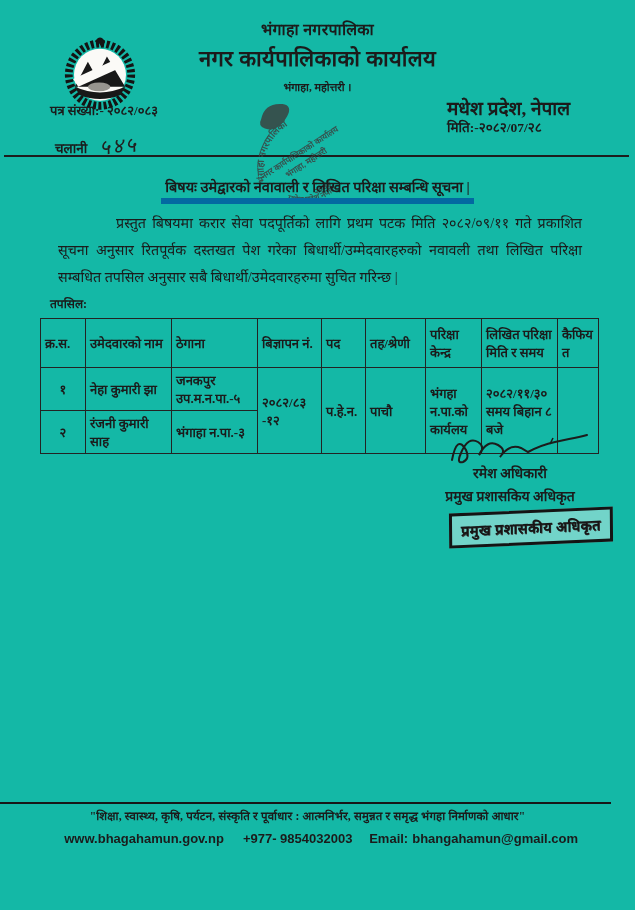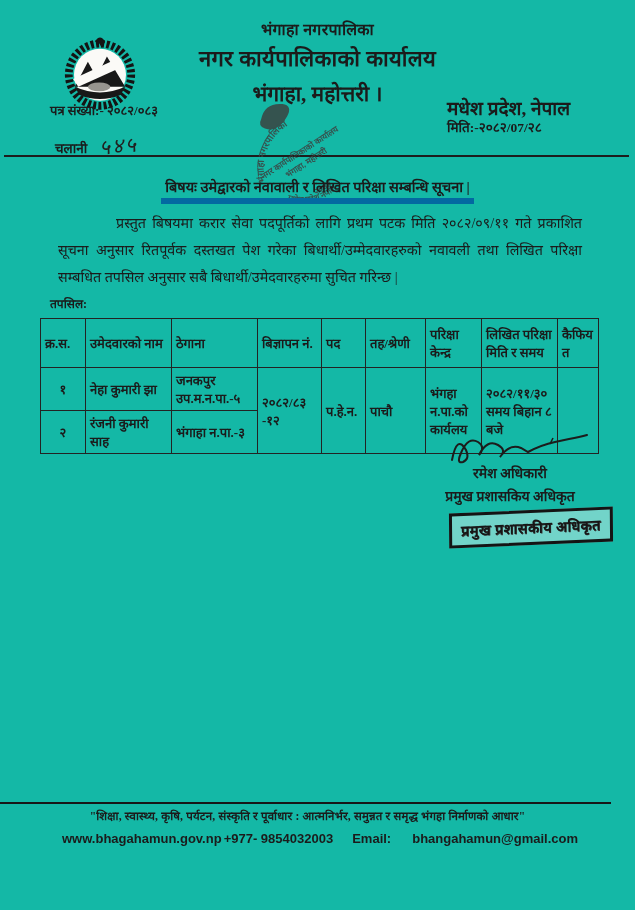--- a/index.html
+++ b/index.html
@@ -10,21 +10,21 @@
     background:#e8e6e2;
   }
   .page{
     position:relative;width:635px;height:910px;overflow:hidden;
     background:#14b8a6;
   }
   .abs{position:absolute;}
   .center{left:0;right:0;text-align:center;}
   .muni-title{top:18px;font-size:16px;font-weight:700;letter-spacing:.3px;}
   .office-title{top:42px;font-size:22px;font-weight:700;letter-spacing:.3px;}
-  .addr-line{top:79px;font-size:21px;font-weight:700;}
+  .addr-line{top:79px;font-size:11px;font-weight:700;}
   .ref-no{left:50px;top:101px;font-size:13px;font-weight:700;}
   .province{left:447px;top:95px;font-size:19px;font-weight:700;}
   .date-line{left:447px;top:118px;font-size:13.5px;font-weight:700;}
   .chalani{left:55px;top:131px;font-size:13.5px;font-weight:700;}
   .chalani .hand{
     display:inline-block;font-size:21px;font-weight:500;font-style:italic;
     margin-left:12px;transform:rotate(-5deg);letter-spacing:2px;color:#202020;
   }
   .rule-top{top:155px;left:4px;right:6px;border-top:2.5px solid #1d1d1d;}
   .round-stamp{left:230px;top:82px;width:136px;height:136px;opacity:.82;}
@@ -63,21 +63,21 @@
   }
   .rule-bottom{top:802px;left:0;right:24px;border-top:2.5px solid #171717;}
   .motto{top:808px;left:0;right:20px;text-align:center;font-size:11.5px;font-weight:700;letter-spacing:.2px;}
   .contacts{
     top:831px;left:62px;width:520px;display:flex;align-items:baseline;
     font-size:13px;font-weight:700;font-family:"Liberation Sans",sans-serif;text-align:center;
   }
   .contacts .web{width:195px;}
   .contacts .phone{width:170px;}
   .contacts .email-wrap{white-space:nowrap;}
-  .contacts .email-wrap span{margin-right:4px;margin-left:17px;}
+  .contacts .email-wrap span{margin-right:4px;}
   svg text{font-family:"Liberation Serif","DejaVu Sans",sans-serif;}
 </style>
 </head>
 <body>
 
 <div class="page">
 
   <svg class="abs" style="left:56px;top:34px;" width="88" height="78" viewBox="0 0 100 90">
     <circle cx="50" cy="47" r="36" fill="none" stroke="#141414" stroke-width="9" stroke-dasharray="3.5 2.6"></circle>
     <path d="M44,9 q6,-10 12,0 l-4,7 -4,-7 Z" fill="#141414"></path>

